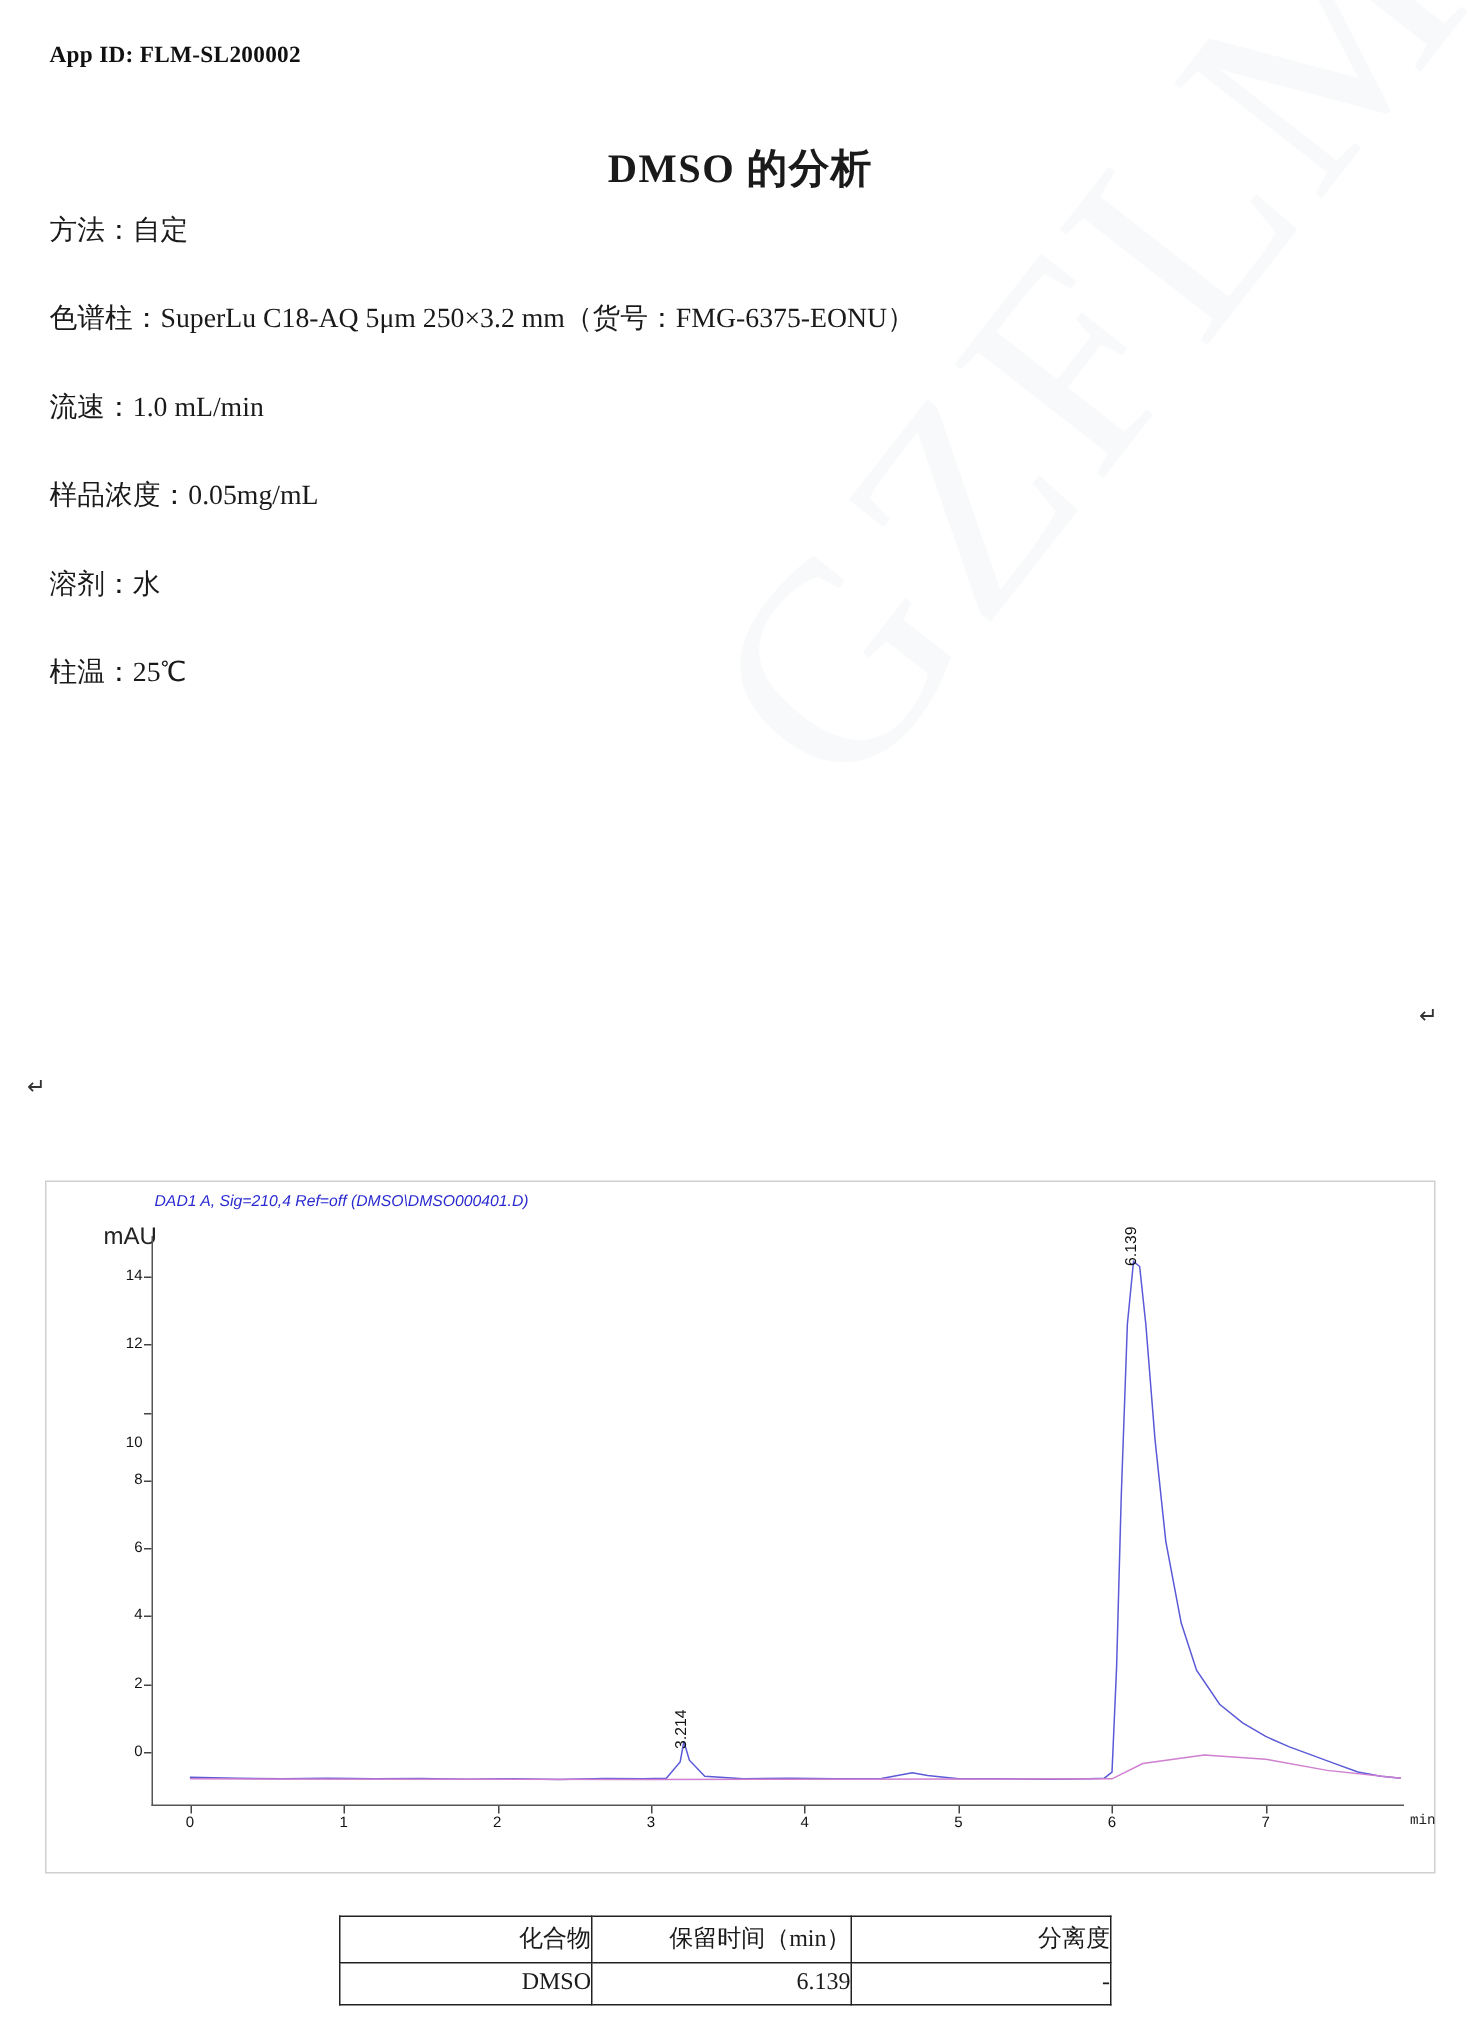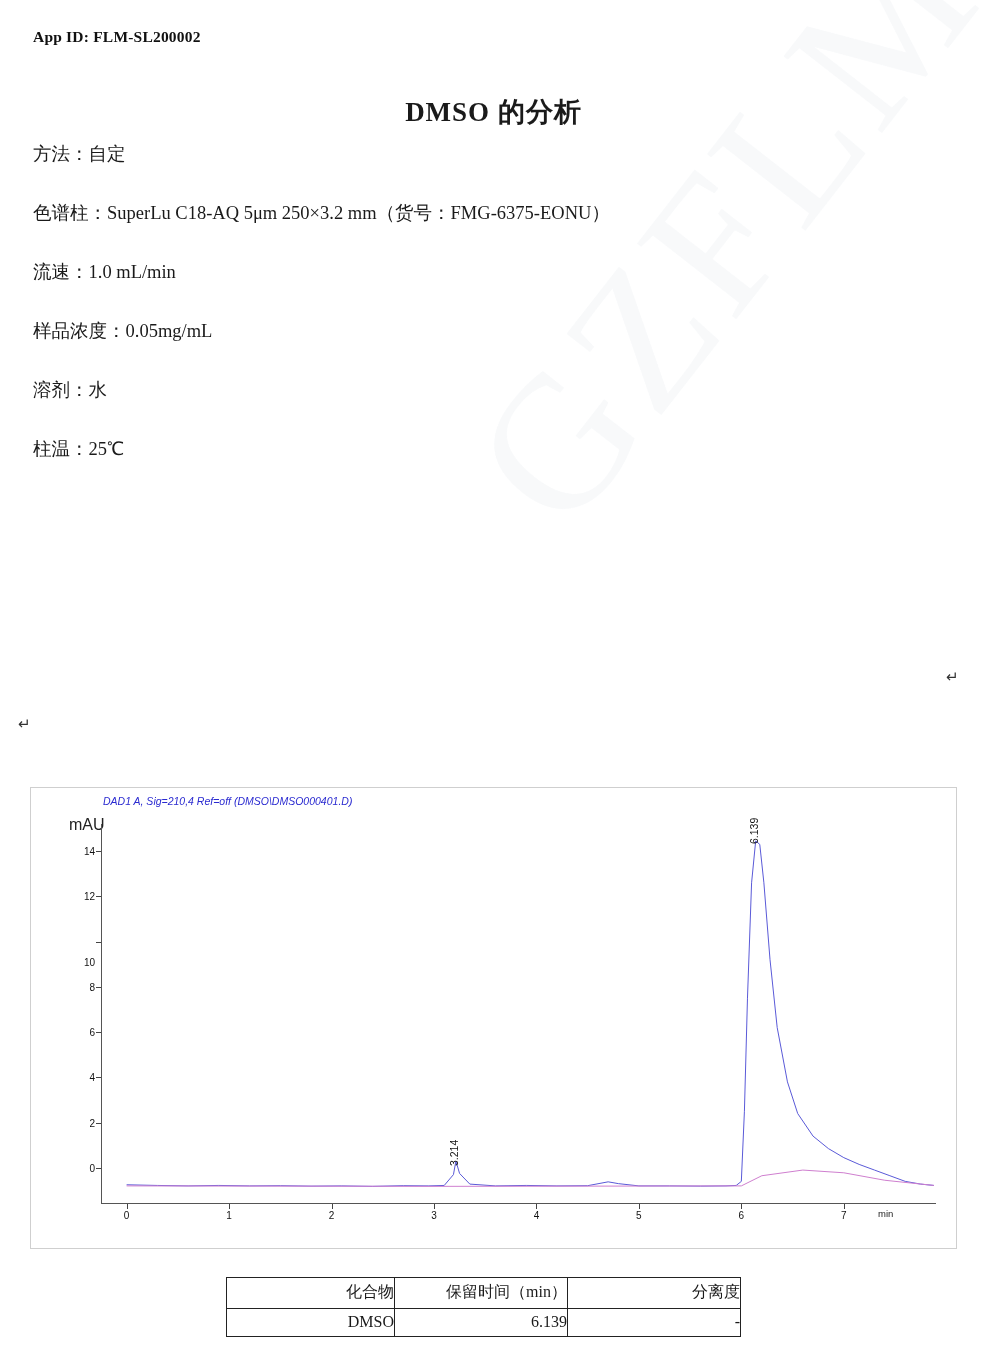--- a/index.html
+++ b/index.html
@@ -111,23 +111,23 @@
   .axis-unit {
     position: absolute;
     left: 38px;
     top: 28px;
     font-family: "Liberation Sans", sans-serif;
     font-size: 16px;
     color: #222;
   }
   .x-unit {
     position: absolute;
-    left: 847px;
+    left: 909px;
     top: 420px;
-    font-family: Liberation Sans, sans-serif;
+    font-family: Liberation Mono, monospace;
     font-size: 9.5px;
     color: #222;
   }
   .plot {
     position: absolute;
     left: 70px;
     top: 36px;
     width: 835px;
     height: 380px;
   }

